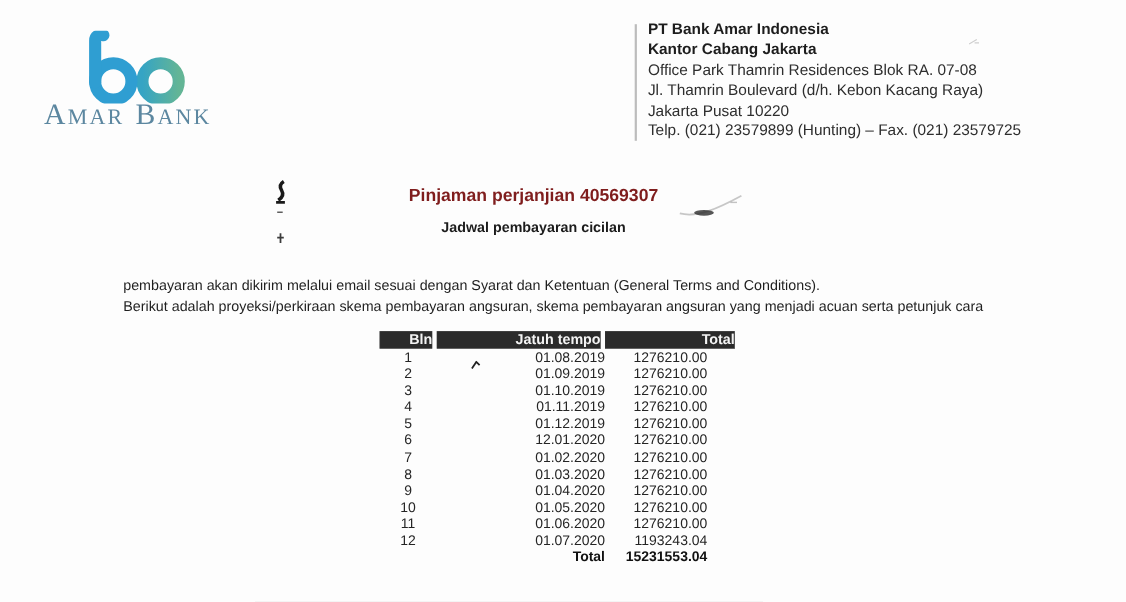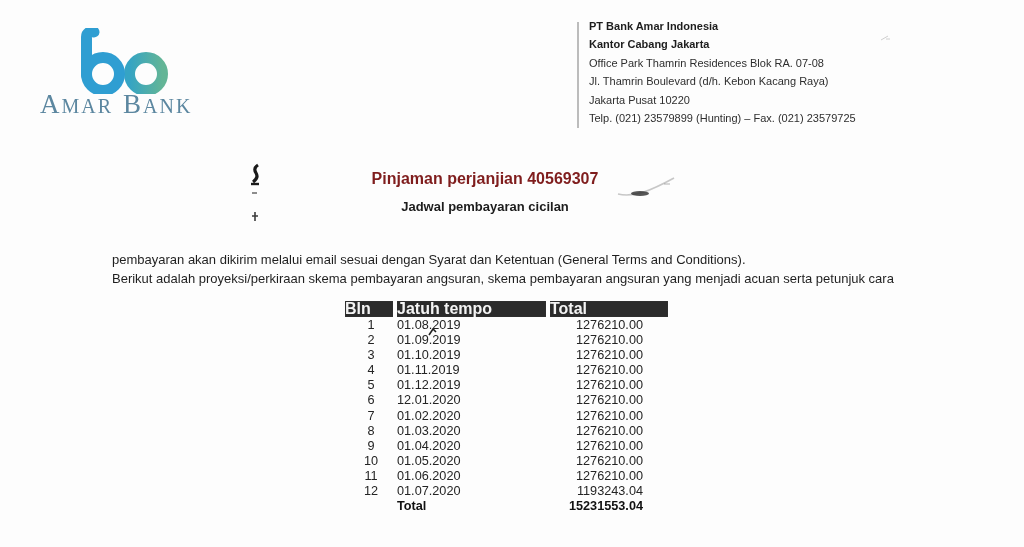--- a/index.html
+++ b/index.html
@@ -18,21 +18,21 @@
     left:40px; top:90px; width:172px;
     font-family:"Liberation Serif", serif;
     color:#5c87a0; letter-spacing:2px;
     font-size:20px; line-height:28px; white-space:nowrap;
   }
   .wordmark .initial { font-size:27px; }
   .wordmark .wspace { display:inline-block; width:10px; }
 
   
   .lh-divider { left:577px; top:22px; width:2px; height:106px; background:#bcbcbc; }
-  .letterhead { left:589px; top:17px; width:360px; font-size:11px; line-height:18.4px; color:#2e2e2e; }
+  .letterhead { left:589px; top:17px; width:360px; font-size:14px; line-height:18.4px; color:#2e2e2e; }
   .letterhead .bold { font-weight:bold; color:#1d1d1d; }
 
   
   .title-wrap { left:0; top:0; width:970px; text-align:center; }
   .title1 { top:170px; font-weight:bold; font-size:16px; color:#7f1d1d; }
   .title2 { top:199px; font-weight:bold; font-size:13px; color:#1c1c1c; }
 
   
   .stamp-artifact { left:244px; top:160px; width:22px; height:72px; }
   .scribble-artifact { left:612px; top:170px; width:72px; height:32px; }
@@ -40,32 +40,32 @@
   .dot-artifact { left:880px; top:34px; width:12px; height:8px; opacity:.35; }
 
   
   .intro { left:112px; top:251px; width:810px; font-size:13px; line-height:18.6px; color:#1f1f1f; }
   .intro div { white-space:nowrap; }
 
   
   .tbl { left:345px; top:301px; width:323px; font-size:12.7px; color:#242424; }
   .thead { display:flex; height:16px; }
   .th {
-    background:#2b2b2b; color:#f4f4f4; font-weight:bold; font-size:16px;
-    line-height:16px; text-align:left; height:16px;
+    background:#2b2b2b; color:#f4f4f4; font-weight:bold; font-size:13px;
+    line-height:16px; text-align:right; height:16px;
     box-shadow:0 0 1px #555 inset;
   }
   .th-bln   { width:48px; margin-right:4px; }
   .th-due   { width:149px; margin-right:4px; }
   .th-total { width:118px; }
   .tbody { margin-top:1px; }
   .tr { display:flex; height:15.1px; line-height:15.1px; }
   .td { display:block; }
   .c-bln   { width:52px;  text-align:center; }
-  .c-due   { width:153px; text-align:left; }
+  .c-due   { width:153px; text-align:right; }
   .c-total { width:118px; text-align:right; padding-right:25px; }
   .tfoot .c-due, .tfoot .c-total { font-weight:bold; color:#111; }
 </style>
 </head>
 <body>
 
 <div class="page">
 
   <svg class="abs logo-symbol" viewBox="0 0 104 66">
     <defs>

